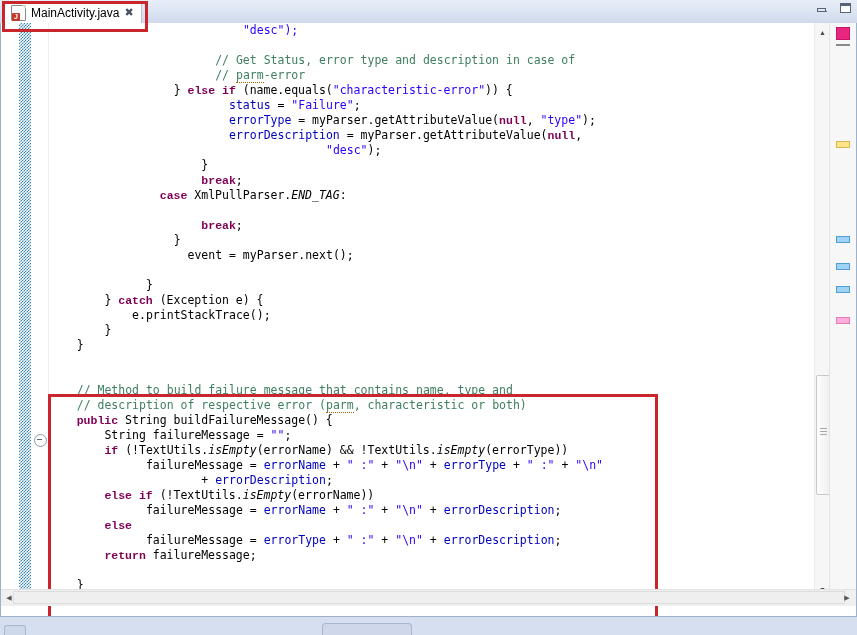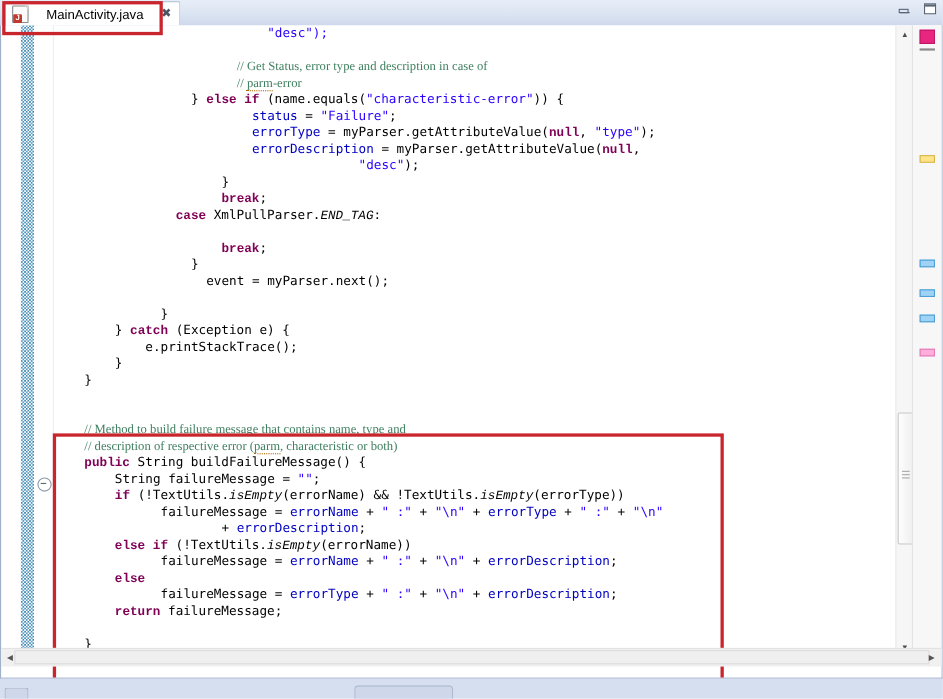--- a/index.html
+++ b/index.html
@@ -11,21 +11,21 @@
   }
   #root{position:relative;width:857px;height:635px;}
 
   
   .tabbar{
     position:absolute;left:0;top:0;width:857px;height:23px;
     background:linear-gradient(to bottom,#e8eef8 0%,#dbe4f2 55%,#cfd9ec 100%);
   }
   .tab{
     position:absolute;left:4px;top:1px;height:21px;
-    display:flex;align-items:center;gap:16px;
+    display:flex;align-items:center;gap:5px;
     padding:0 7px 0 6px;
     background:#ffffff;
     border-top:1px solid #b6c4da;border-left:1px solid #b6c4da;border-right:1px solid #b6c4da;
     border-radius:2px 2px 0 0;
   }
   .tab-label{font-size:12px;color:#000;white-space:nowrap;}
   .tab-close{font-size:11px;color:#4a5564;line-height:1;}
   .java-icon{
     position:relative;width:13px;height:14px;flex:0 0 auto;
     background:#fbfbfb;border:1px solid #8a8a8a;border-radius:1px;
@@ -88,23 +88,23 @@
     position:absolute;left:48px;top:0px;width:760px;height:578px;
     font-family:"DejaVu Sans Mono","Liberation Mono",monospace;
     font-size:11.5px;line-height:15px;
     white-space:pre;
     color:#000;
   }
   .ln{height:15px;}
   
   .kw{color:#7f0055;font-weight:bold;font-family:Liberation Mono, monospace;}
   .str{color:#2a00ff;}
-  .cmt{color:#3f7f5f;font-family:Liberation Serif, serif;}
+  .cmt{color:#3f7f5f;}
   .fld{color:#0000c0;}
-  .stat{font-style:italic;font-family:Liberation Mono, monospace;}
+  .stat{font-style:italic;}
   .sq{border-bottom:1px dotted #b06a00;}
 
   
   .anno-method{
     position:absolute;left:47px;top:371px;width:610px;height:228px;
     border:3px solid #c9252d;box-sizing:border-box;pointer-events:none;
   }
 
   
   .vscroll{

